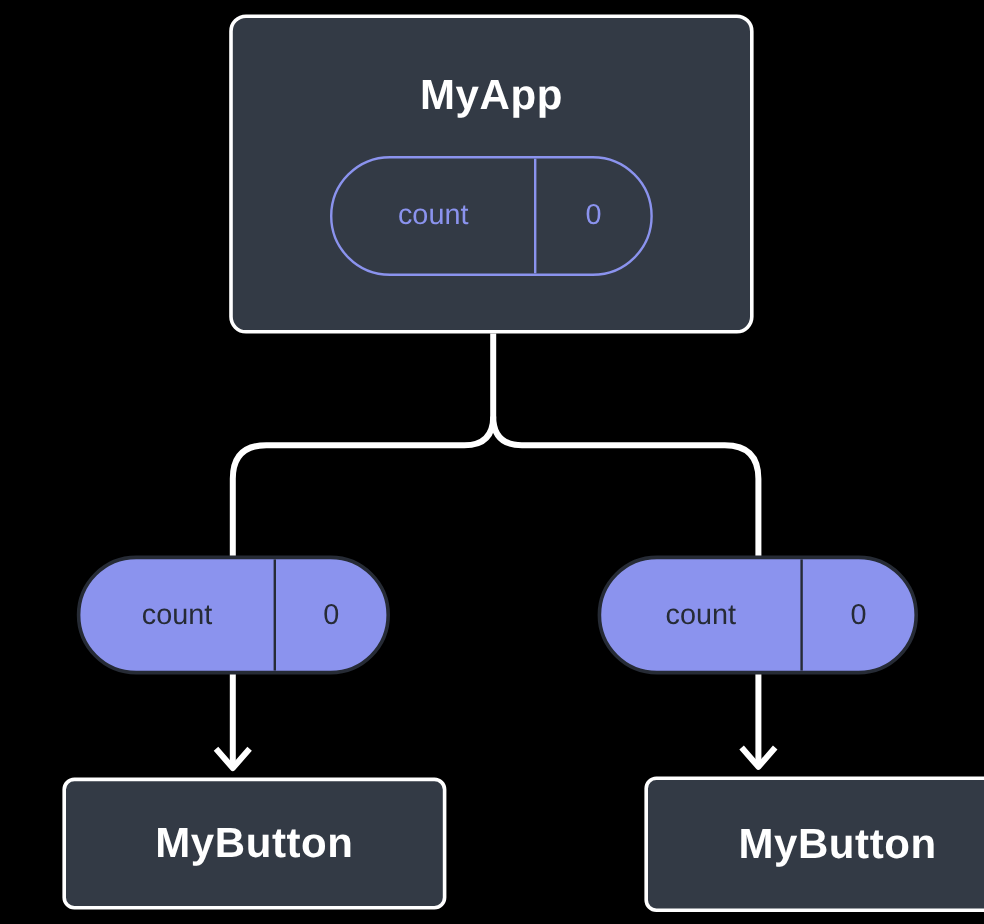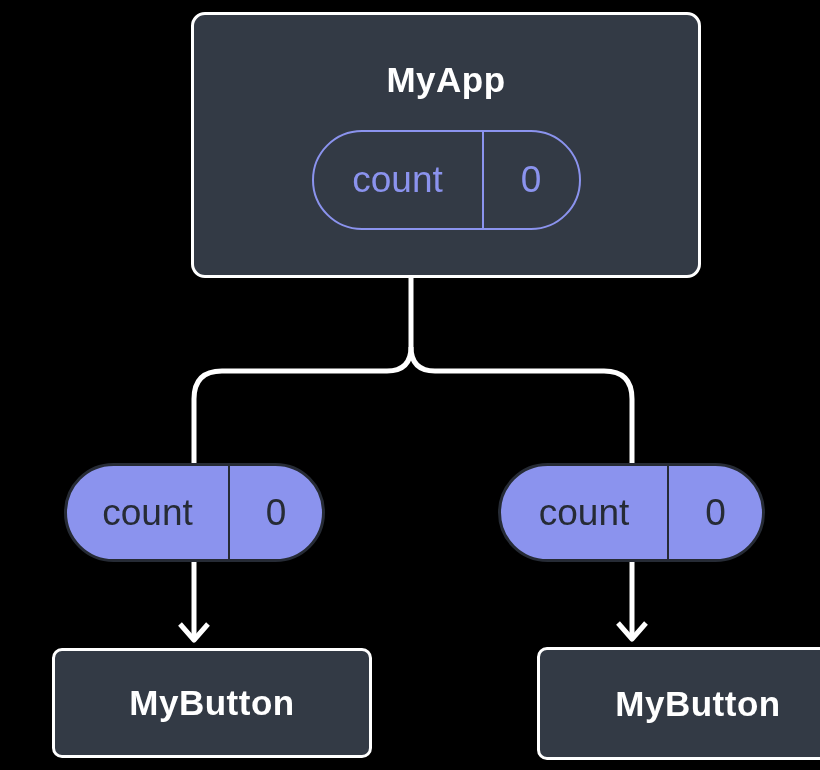--- a/index.html
+++ b/index.html
@@ -34,21 +34,21 @@
     box-sizing: border-box;
     display: flex;
     flex-direction: column;
     align-items: center;
     justify-content: center;
     color: #FFFFFF;
   }
   .app-node {
     left: 191px;
     top: 12px;
-    width: 510px;
+    width: 437px;
     height: 266px;
     border-radius: 14px;
     gap: 30px;
   }
   .btn-node {
     border-radius: 10px;
     border-width: 3px;
     margin-left: 44px;
   }
   .btn-left  { left: 8px;   top: 648px; width: 320px; height: 110px; }
@@ -58,21 +58,21 @@
     font-weight: 700;
     color: #FFFFFF;
     letter-spacing: 0.5px;
   }
   .pill {
     display: flex;
     align-items: stretch;
     border-radius: 60px;
     box-sizing: border-box;
     overflow: hidden;
-    font-size: 37px;
+    font-size: 24px;
   }
   .pill .cell {
     display: flex;
     align-items: center;
     justify-content: center;
   }
   .pill .cell-name { flex: 1 1 auto; }
   .pill .cell-value { flex: 0 0 auto; }
   .pill-outline {
     width: 269px;

